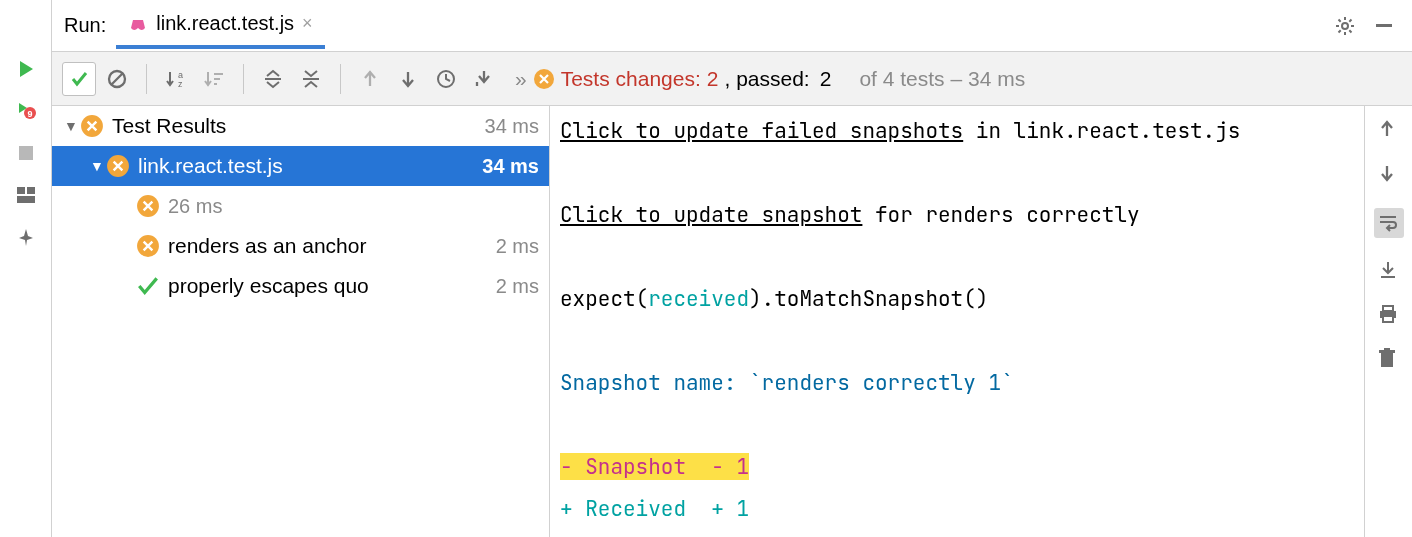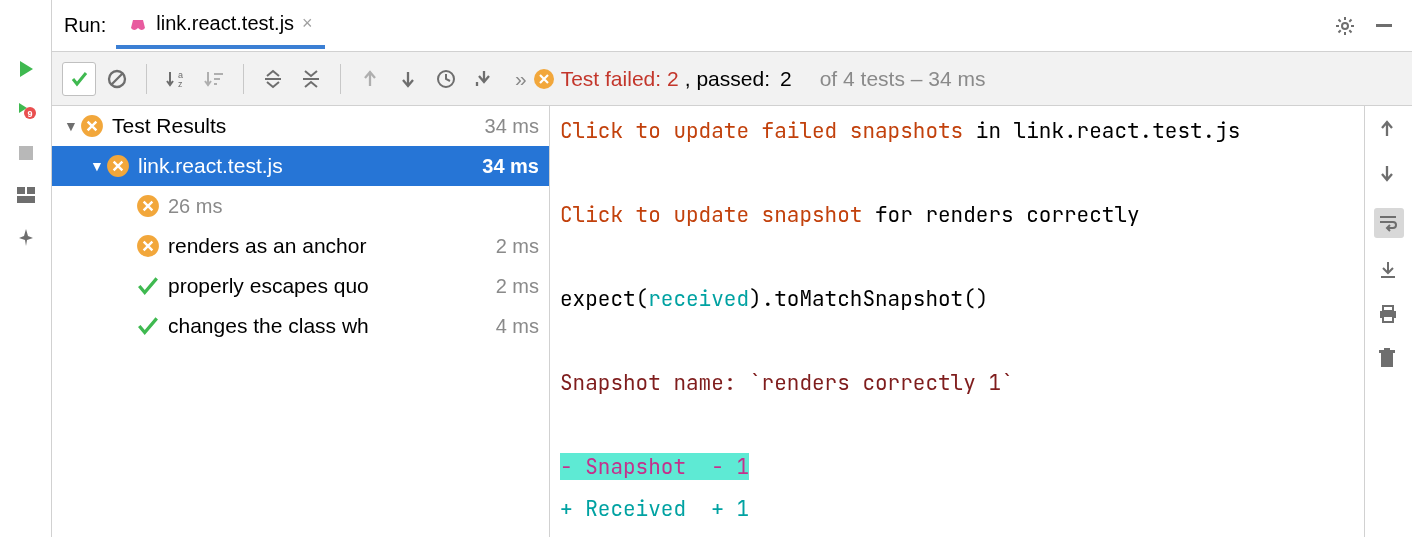--- a/index.html
+++ b/index.html
@@ -81,25 +81,25 @@
 .console {
   flex:1;
   font-family: "JetBrains Mono", "Menlo", "Consolas", monospace;
   font-size: 21px;
   line-height: 42px;
   padding: 4px 10px;
   white-space: pre;
   color:#000;
   overflow:hidden;
 }
-.console a { color:#c2410c; cursor:pointer;}
+.console a { color:#000000; text-decoration:underline; cursor:pointer;}
 .console .teal { color:#00a2a2; }
-.console .darkred { color:#7f1d1d;margin-top:24px; }
+.console .darkred { color:#0369a1;margin-top:24px; }
 .console .magenta { color:#c4318c; }
-.console .hl { background:#5eead4; }
+.console .hl { background:#fde047; }
 
 .right-gutter {
   width: 48px;
   border-left:1px solid #d1d1d1;
   display:flex; flex-direction:column; align-items:center;
   padding-top: 14px; gap:22px;
   color:#6e6e6e;
 }
 .right-gutter .ic { width:22px; height:22px; cursor:pointer;}
 .right-gutter .ic.active { background:#d8d8d8; border-radius:3px; padding:4px; width:30px; height:30px;}
@@ -238,21 +238,21 @@
           </svg>
         </div>
       <div class="status-chunk">
         <span class="grey">»</span>
         <span>
             <svg width="22" height="22" viewBox="0 0 22 22">
               <circle cx="11" cy="11" r="10" class="circ-x"></circle>
               <path d="M7 7 L15 15 M15 7 L7 15" class="circ-x-x"></path>
             </svg>
           </span>
-        <span class="fail-red">Test failed:</span>
+        <span class="fail-red">Tests changes:</span>
         <span class="fail-red">2</span>
         <span class="black">, passed:</span>
         <span class="black" style="margin-left:4px;">2</span>
         <span class="grey" style="margin-left:22px;">of 4 tests – 34 ms</span>
       </div>
     </div>
 
     <div class="content">
       <div class="tree">
         <div class="tree-row">
@@ -303,30 +303,20 @@
         <div class="tree-row">
           <span class="indent2"></span>
           <span class="ico">
               <svg width="24" height="24" viewBox="0 0 22 22">
                 <path d="M3 11 L8 17 L19 4" class="check"></path>
               </svg>
             </span>
           <span class="label">properly escapes quo</span>
           <span class="time">2 ms</span>
         </div>
-        <div class="tree-row">
-          <span class="indent2"></span>
-          <span class="ico">
-              <svg width="24" height="24" viewBox="0 0 22 22">
-                <path d="M3 11 L8 17 L19 4" class="check"></path>
-              </svg>
-            </span>
-          <span class="label">changes the class wh</span>
-          <span class="time">4 ms</span>
-        </div>
       </div>
 
       <div class="console-wrap">
         <div class="console"><a>Click to update failed snapshots</a><span> in link.react.test.js</span>
 
 <a>Click to update snapshot</a><span> for renders correctly</span>
 
 <span>expect(</span><span class="teal">received</span><span>).toMatchSnapshot()</span>
 
 <span class="darkred">Snapshot name: `renders correctly 1`</span>

